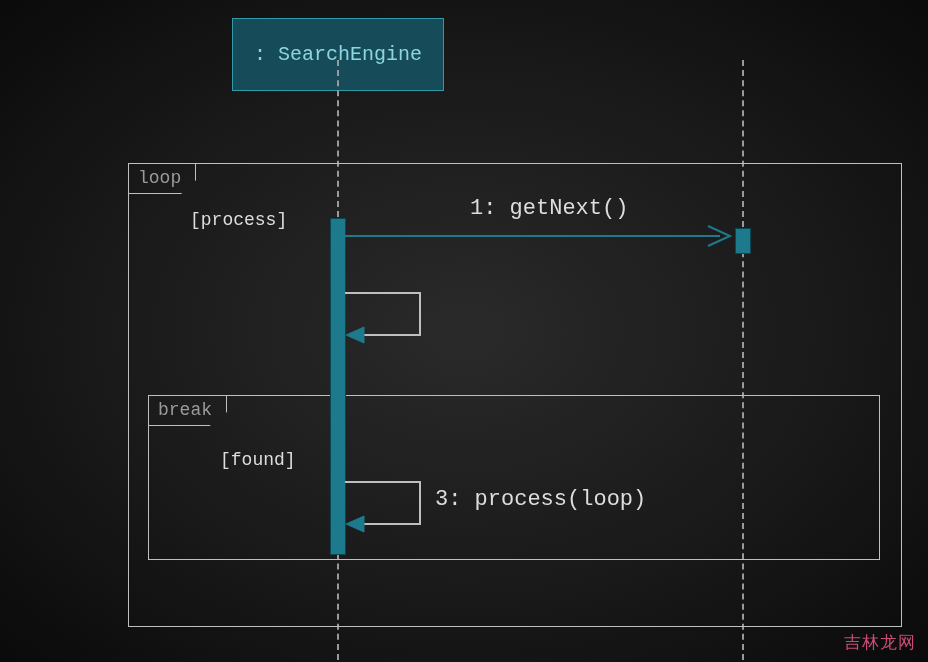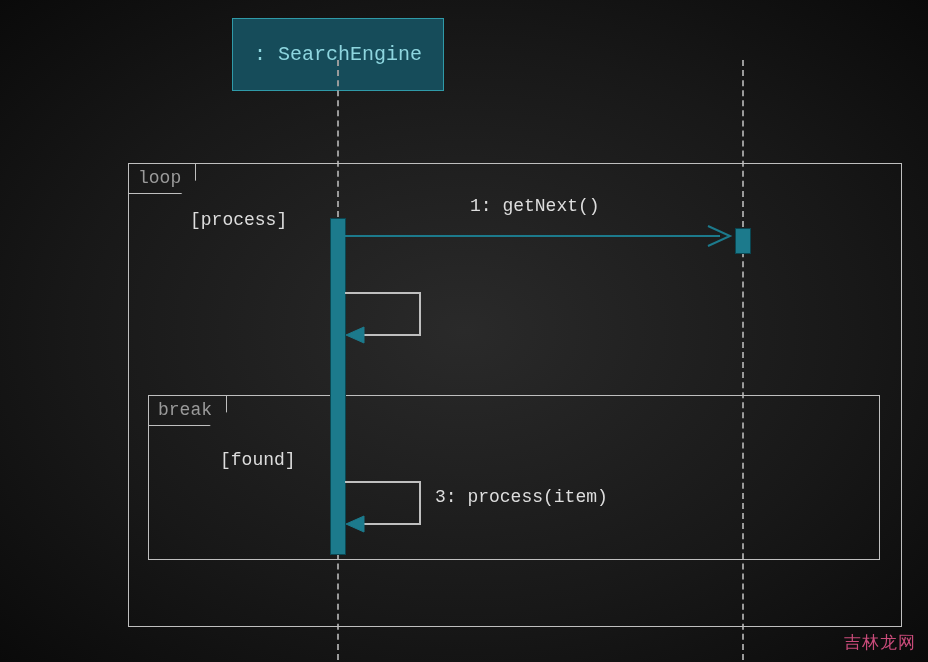--- a/index.html
+++ b/index.html
@@ -13,21 +13,21 @@
   .frame{position:absolute;border:1px solid #bfbfbf}
   .loopFrame{left:128px;top:163px;width:772px;height:462px}
   .breakFrame{left:148px;top:395px;width:730px;height:163px}
   .frameTag{position:absolute;left:-1px;top:-1px;border:1px solid #bfbfbf;border-top:none;border-left:none;background:transparent;color:#9a9a9a;font-size:18px;padding:5px 14px 5px 10px;clip-path:polygon(0 0,100% 0,100% 55%,78% 100%,0 100%)}
   .guard{position:absolute;color:#ddd;font-size:18px}
   .g1{left:190px;top:210px}
   .g2{left:220px;top:450px}
   .activation{position:absolute;background:#1c7a8c;border:1px solid #0a4752}
   .a1{left:330px;top:218px;width:14px;height:335px}
   .a2{left:735px;top:228px;width:14px;height:24px}
-  .msg{position:absolute;color:#ddd;font-size:18px}
+  .msg{position:absolute;color:#ddd;font-size:22px}
   .m1{left:470px;top:196px}
   .m2{left:435px;top:298px}
   .m3{left:435px;top:487px}
   .watermark{position:absolute;right:12px;bottom:8px;color:#c94b7a;font-size:17px;font-family:Liberation Mono, monospace;letter-spacing:1px}
   svg{position:absolute;left:0;top:0;pointer-events:none}
 </style>
 </head>
 <body>
 <div class="stage">
 
@@ -43,21 +43,21 @@
 
   <div class="frame breakFrame">
     <div class="frameTag">break</div>
   </div>
   <div class="guard g2">[found]</div>
 
   <div class="activation a1"></div>
   <div class="activation a2"></div>
 
   <div class="msg m1">1: getNext()</div>
-  <div class="msg m3">3: process(item)</div>
+  <div class="msg m3">3: process(loop)</div>
 
   <svg width="928" height="662">
 
     <g>
       <line x1="345" y1="236" x2="720" y2="236" stroke="#1c7a8c" stroke-width="2"></line>
       <polyline points="708,226 730,236 708,246" fill="none" stroke="#1c7a8c" stroke-width="2"></polyline>
     </g>
 
     <g>
       <polyline points="345,293 420,293 420,335 360,335" fill="none" stroke="#bfbfbf" stroke-width="2"></polyline>

